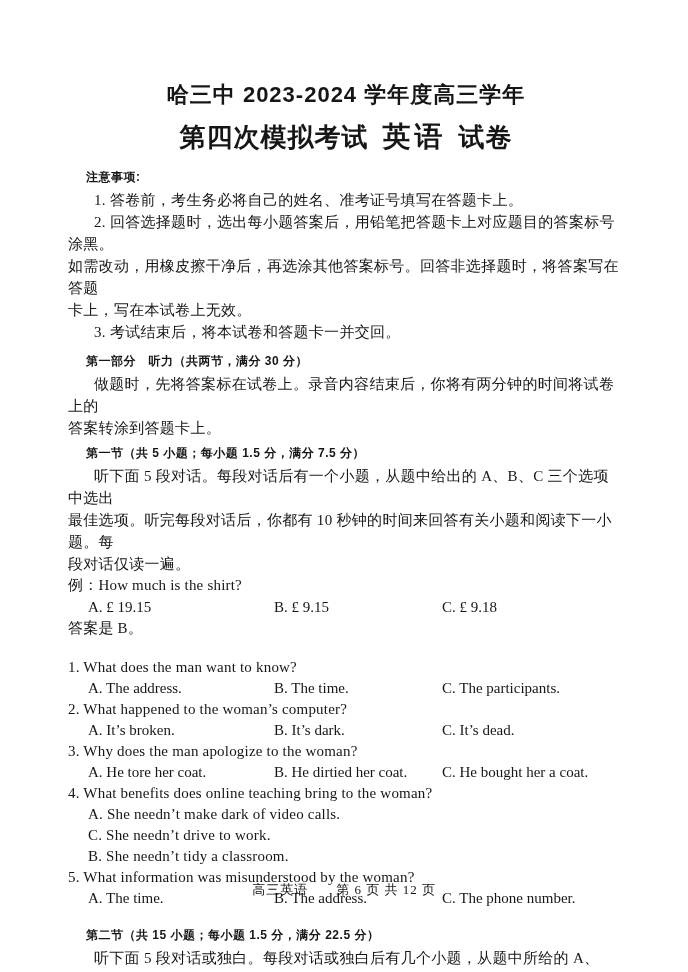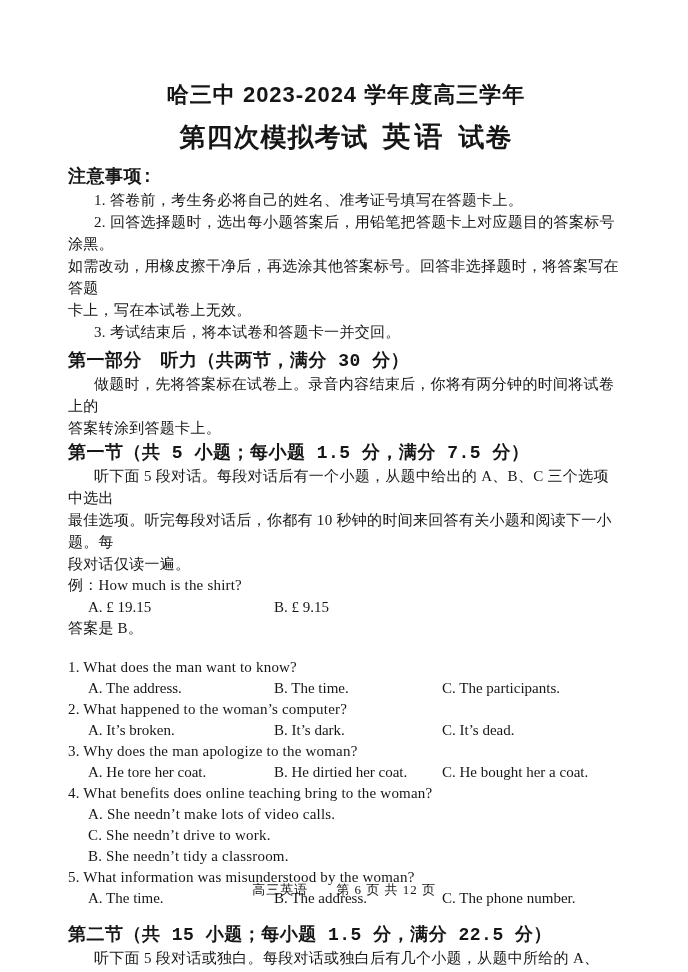--- a/index.html
+++ b/index.html
@@ -29,23 +29,24 @@
   .t2 .subject {
     font-family:"DejaVu Serif","Liberation Serif",serif;
     font-weight:900;
     font-size:28px; letter-spacing:4px;
     margin:0 12px 0 14px;
   }
   
   .ln { font-size:15px; line-height:22px; letter-spacing:0.3px; }
   .ind { text-indent:26px; }
   .bold-head {
-    font-family:Liberation Mono, monospace;
-    font-weight:700; font-size:18px; line-height:24px;
+    font-family:Liberation Sans, sans-serif;
+    font-weight:700; font-size:12px; line-height:24px;
     letter-spacing:0.5px;
+    margin-left:18px;
   }
   .notice-head { margin-top:10px; }
   .part-head { margin-top:6px; }
   .sec-head { margin-top:2px; }
   .sec2-head { margin-top:14px; }
   
   .eng .ln { line-height:21px; letter-spacing:0.2px; }
   .questions { margin-top:18px; }
   .opts-row { display:flex; padding-left:20px; }
   .opts-row .opt { font-size:15px; line-height:21px; }
@@ -94,20 +95,21 @@
     <div class="bold-head sec-head">第一节（共 5 小题；每小题 1.5 分，满分 7.5 分）</div>
     <div class="ln ind">听下面 5 段对话。每段对话后有一个小题，从题中给出的 A、B、C 三个选项中选出</div>
     <div class="ln">最佳选项。听完每段对话后，你都有 10 秒钟的时间来回答有关小题和阅读下一小题。每</div>
     <div class="ln">段对话仅读一遍。</div>
 
     <div class="eng">
       <div class="ln">例：How much is the shirt?</div>
       <div class="opts-row ex-row">
         <span class="opt o1">A. £ 19.15</span>
         <span class="opt o2">B. £ 9.15</span>
+        <span class="opt o3">C. £ 9.18</span>
       </div>
       <div class="ln">答案是 B。</div>
     </div>
 
     <div class="eng questions">
 
       <div class="question">
         <div class="ln">1. What does the man want to know?</div>
         <div class="opts-row">
           <span class="opt o1">A. The address.</span>
@@ -130,21 +132,21 @@
         <div class="opts-row">
           <span class="opt o1">A. He tore her coat.</span>
           <span class="opt o2">B. He dirtied her coat.</span>
           <span class="opt o3">C. He bought her a coat.</span>
         </div>
       </div>
 
       <div class="question">
         <div class="ln">4. What benefits does online teaching bring to the woman?</div>
         <div class="opts-stack">
-          <div class="ln opt-line">A. She needn’t make lots of video calls.</div>
+          <div class="ln opt-line">A. She needn’t make dark of video calls.</div>
           <div class="ln opt-line">C. She needn’t drive to work.</div>
           <div class="ln opt-line">B. She needn’t tidy a classroom.</div>
         </div>
       </div>
 
       <div class="question">
         <div class="ln">5. What information was misunderstood by the woman?</div>
         <div class="opts-row">
           <span class="opt o1">A. The time.</span>
           <span class="opt o2">B. The address.</span>

